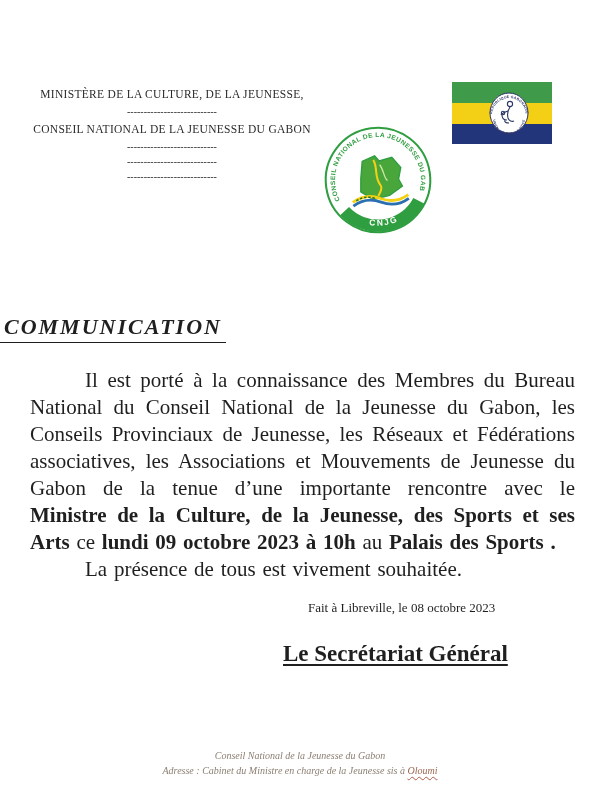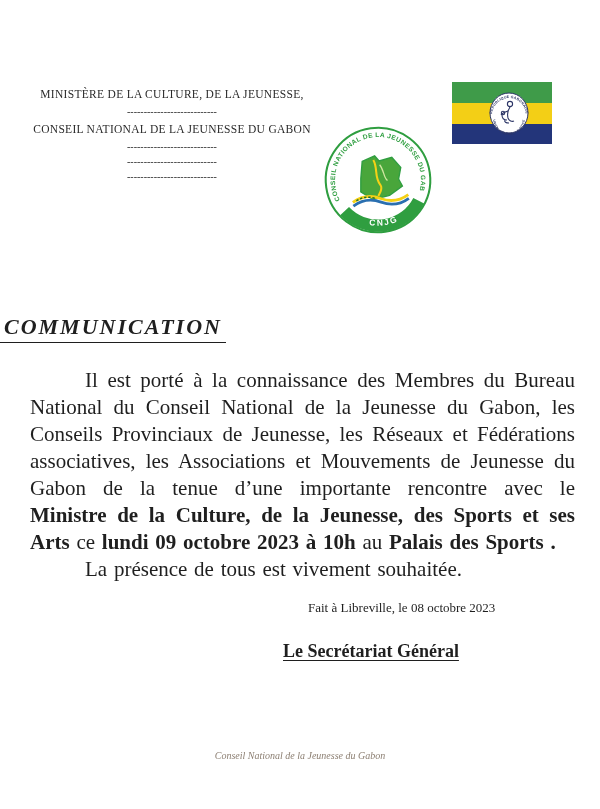--- a/index.html
+++ b/index.html
@@ -39,21 +39,21 @@
   .doc-body { position:absolute; left:30px; top:367px; width:545px; }
   .para {
     font-size:21px; line-height:27px;
     text-align:justify; text-indent:55px;
     word-spacing:1.5px;
   }
   .para b { font-weight:bold; }
   .para-2 { text-align:left; }
 
   .date-line  { position:absolute; left:283px; top:600px; font-size:13px;margin-left:25px; }
-  .signature  { position:absolute; left:283px; top:641px; font-size:18px; font-weight:bold;
+  .signature  { position:absolute; left:283px; top:641px; font-size:23px; font-weight:bold;
                 text-decoration:underline; text-underline-offset:3px; }
 
   
   .doc-footer {
     position:absolute; left:0; top:748px; width:100%;
     text-align:center; font-style:italic;
     font-size:10px; line-height:15px; color:#8c7f72;
   }
   .footer-link {
     color:#9c6752;
@@ -137,15 +137,16 @@
   <div class="doc-body">
     <p class="para"><span>Il est porté à la connaissance des Membres du Bureau National du Conseil National de la Jeunesse du Gabon, les Conseils Provinciaux de Jeunesse, les Réseaux et Fédérations associatives, les Associations et Mouvements de Jeunesse du Gabon de la tenue d’une importante rencontre avec le </span><b>Ministre de la Culture, de la Jeunesse, des Sports et ses Arts</b><span> ce </span><b>lundi 09 octobre 2023 à 10h</b><span> au </span><b>Palais des Sports .</b></p>
     <p class="para para-2">La présence de tous est vivement souhaitée.</p>
   </div>
 
   <div class="date-line">Fait à Libreville, le 08 octobre 2023</div>
   <div class="signature">Le Secrétariat Général</div>
 
   <div class="doc-footer">
     <div>Conseil National de la Jeunesse du Gabon</div>
+    <div><span>Adresse : Cabinet du Ministre en charge de la Jeunesse sis à </span><span class="footer-link">Oloumi</span></div>
   </div>
 
 </div>
 
 </body></html>

